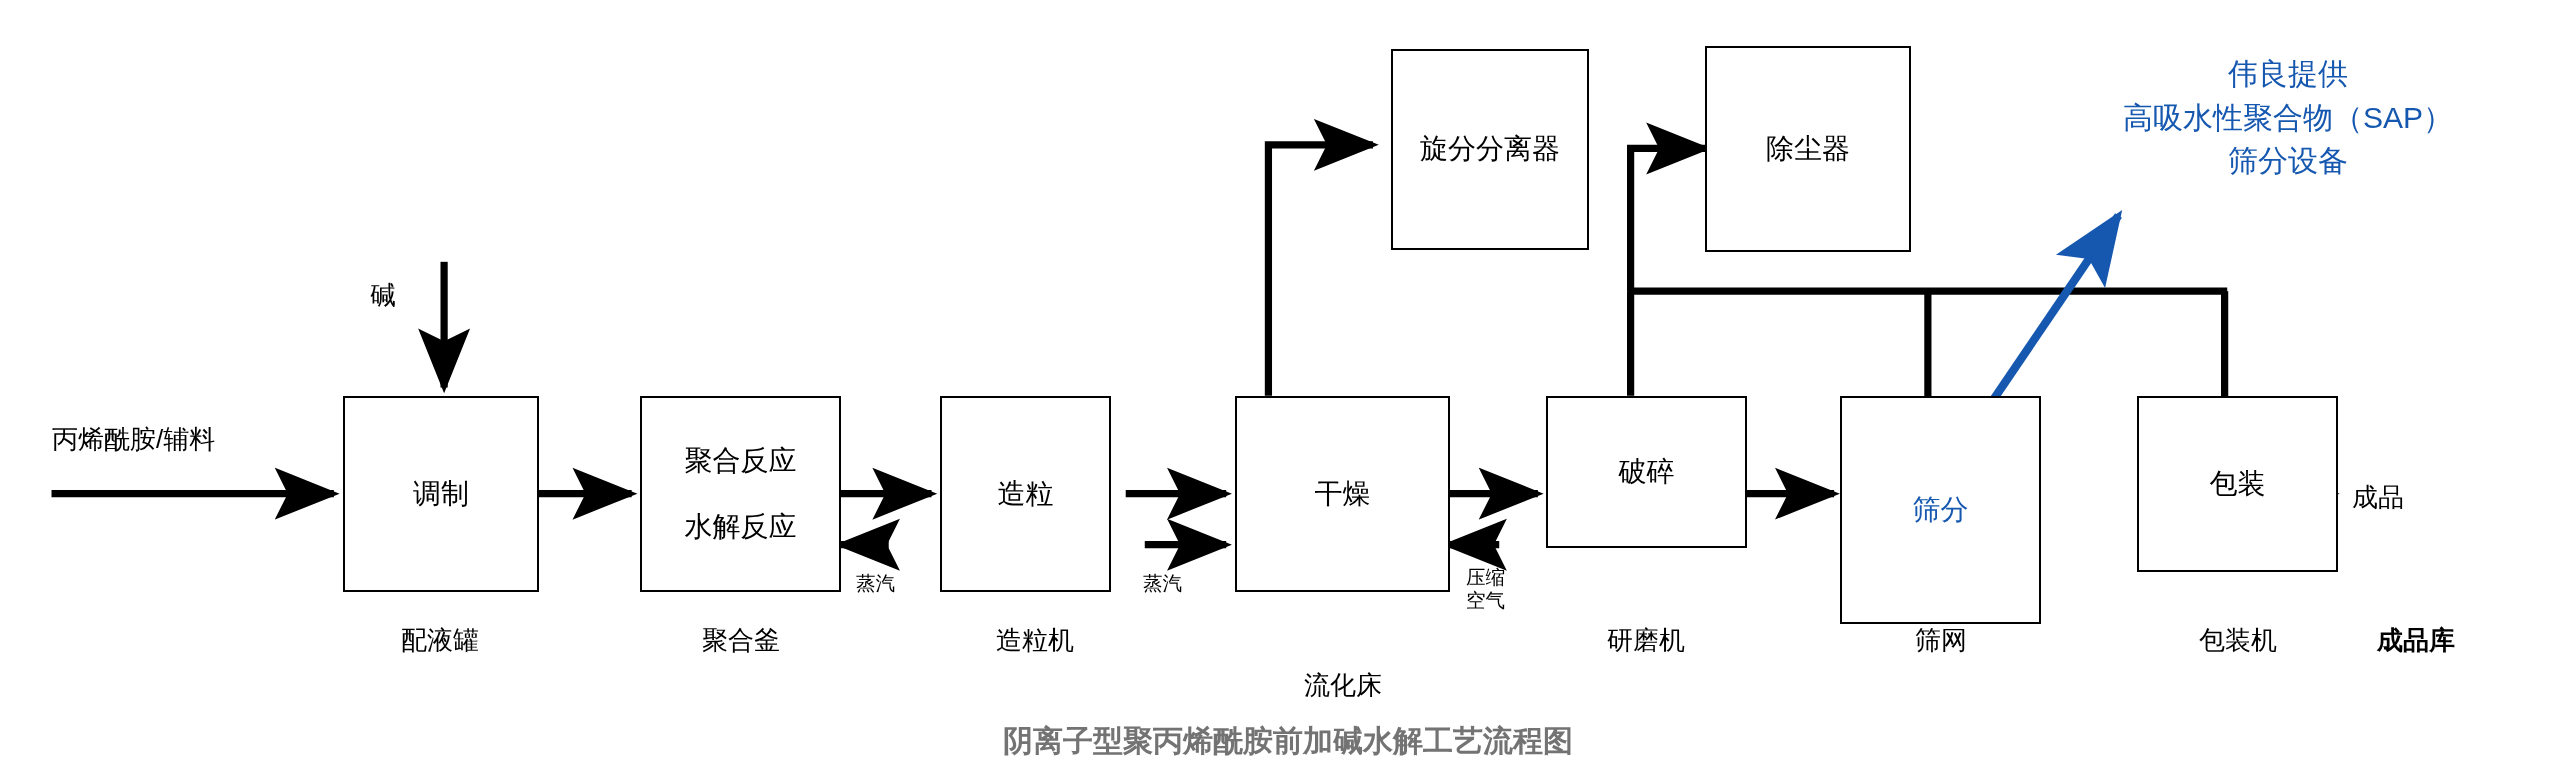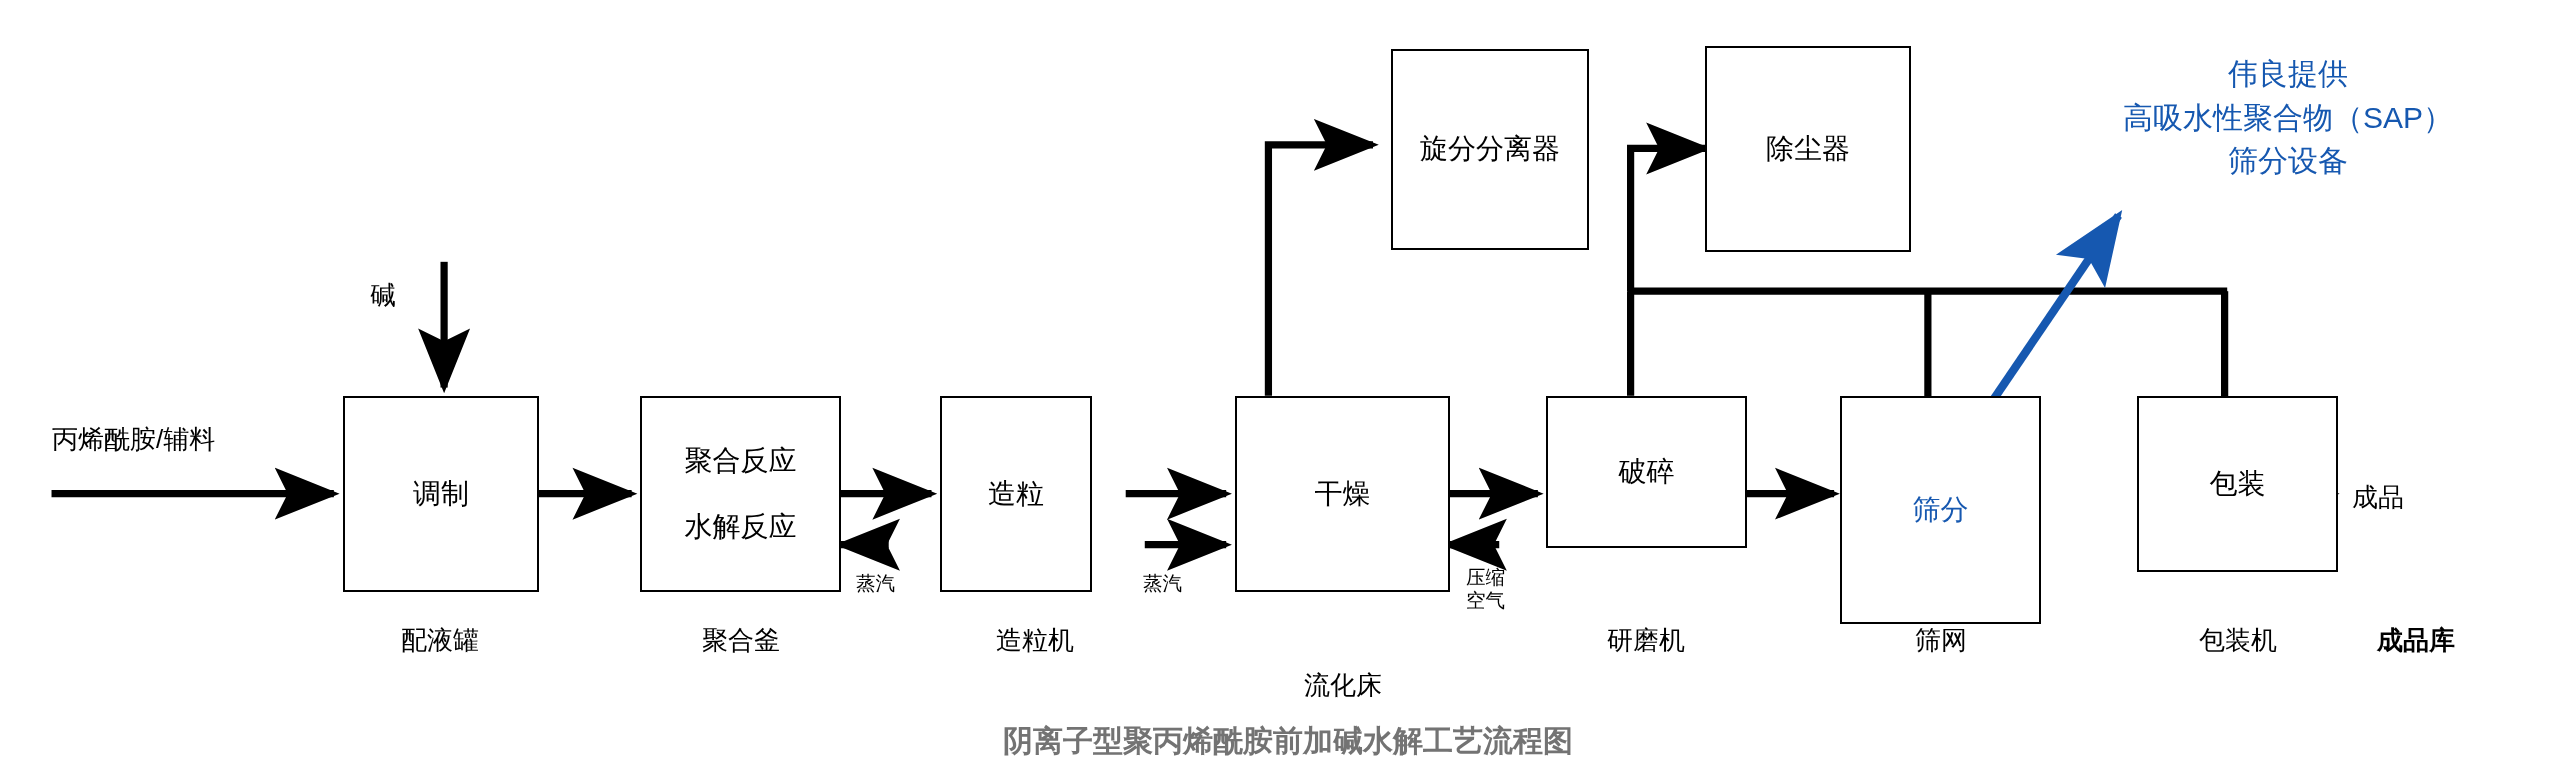--- a/index.html
+++ b/index.html
@@ -145,21 +145,21 @@
 
   <div class="unit-box" style="left:343px; top:396px; width:196px; height:196px;">
     <span>调制</span>
   </div>
 
   <div class="unit-box" style="left:640px; top:396px; width:201px; height:196px;">
     <span>聚合反应</span>
     <span class="box-line2">水解反应</span>
   </div>
 
-  <div class="unit-box" style="left:940px; top:396px; width:152px; height:196px;">
+  <div class="unit-box" style="left:940px; top:396px; width:171px; height:196px;">
     <span>造粒</span>
   </div>
 
   <div class="unit-box" style="left:1235px; top:396px; width:215px; height:196px;">
     <span>干燥</span>
   </div>
 
   <div class="unit-box" style="left:1546px; top:396px; width:201px; height:152px;">
     <span>破碎</span>
   </div>

